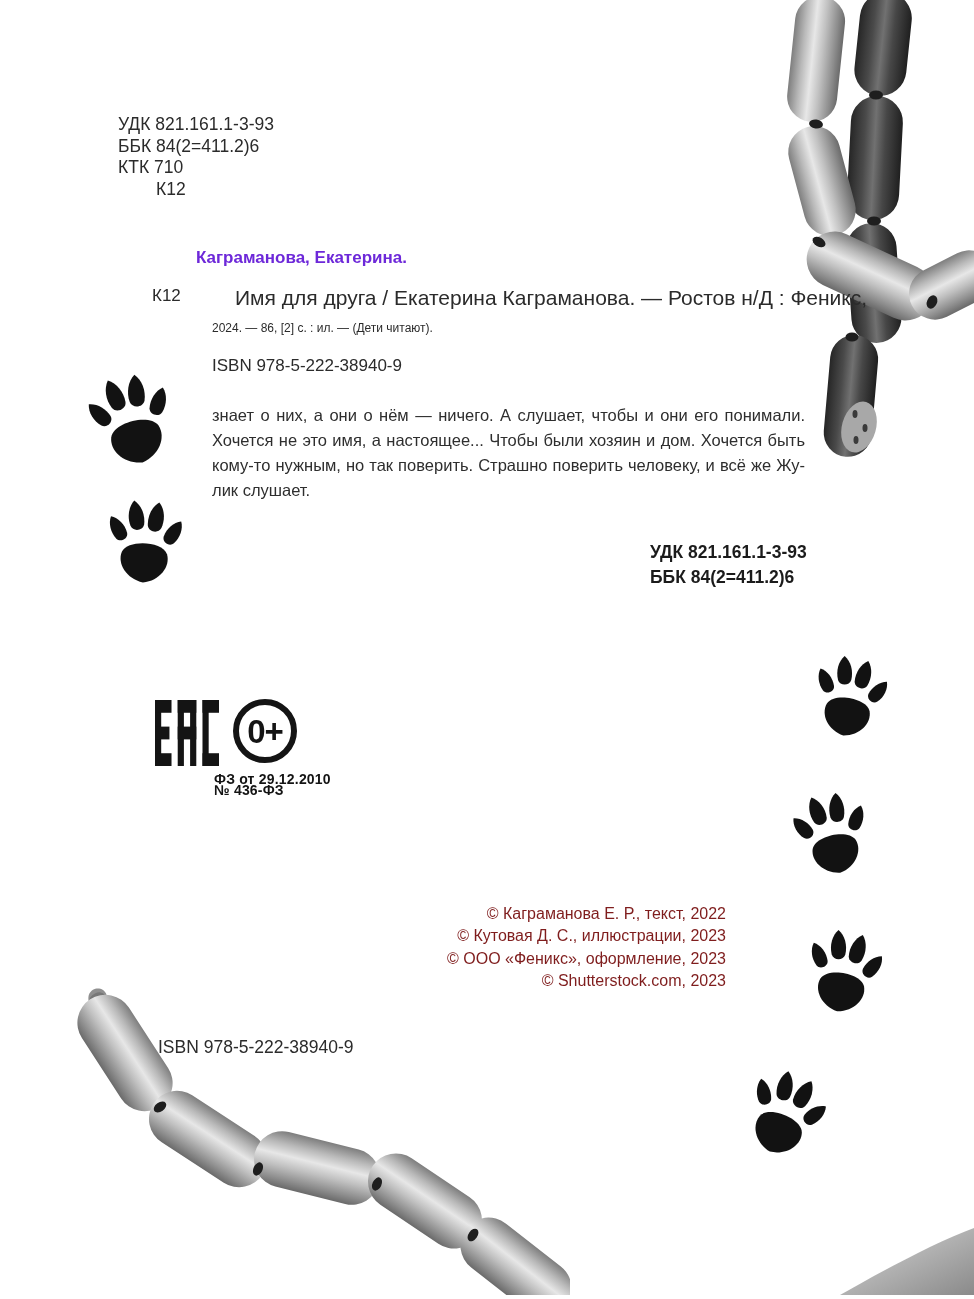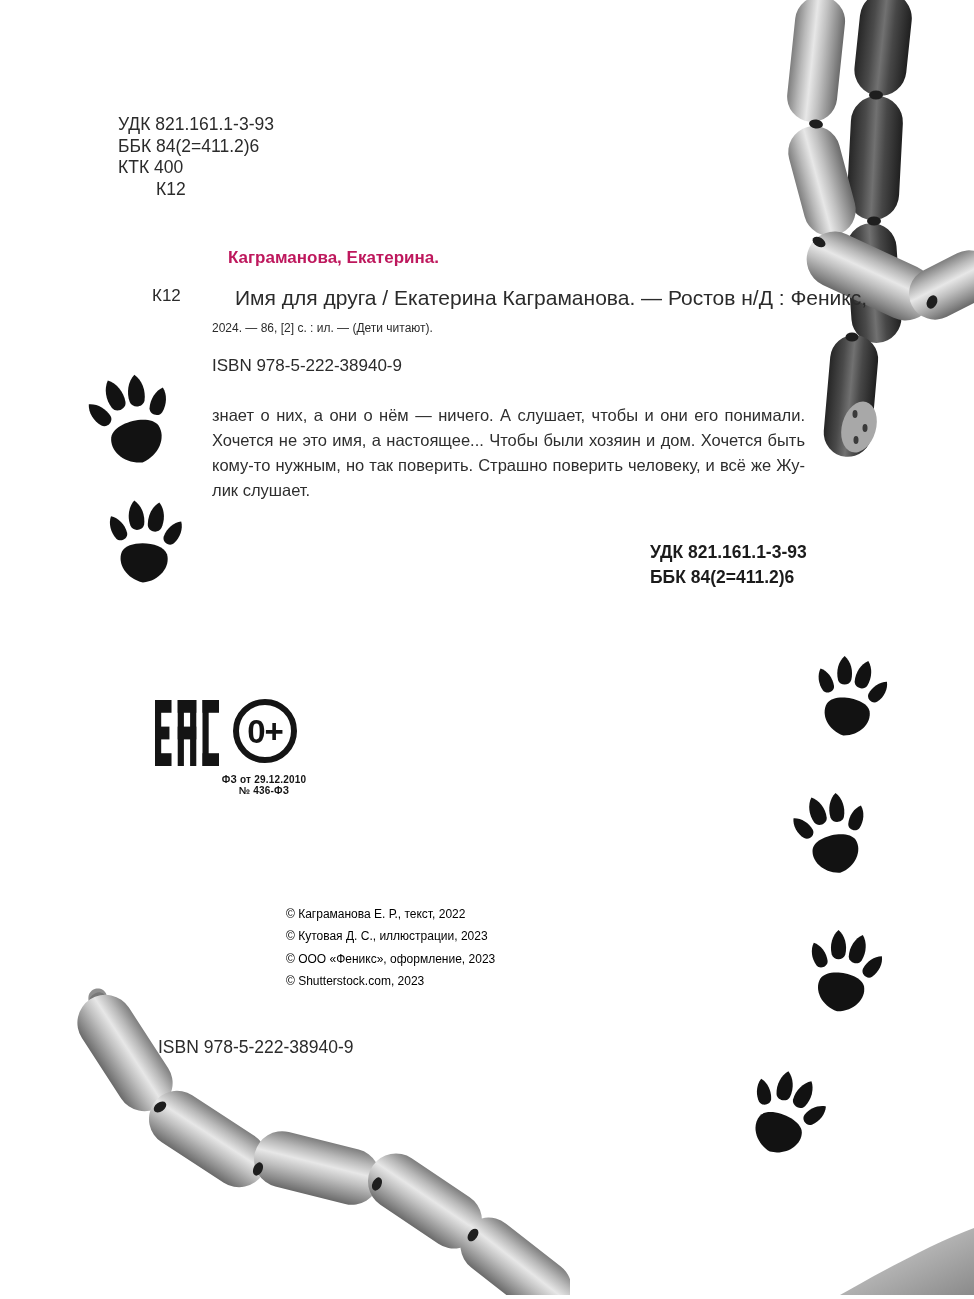--- a/index.html
+++ b/index.html
@@ -5,42 +5,42 @@
   html,body{margin:0;padding:0;background:#fff;}
   .page{
     position:relative;width:974px;height:1295px;background:#ffffff;
     font-family:Liberation Sans, sans-serif;color:#2b2b2b;overflow:hidden;
   }
   .abs{position:absolute;}
   
   .codes-top{left:118px;top:114px;font-size:17.5px;line-height:21.6px;white-space:nowrap;}
   .codes-top .indent{padding-left:38px;}
   
-  .bib-author{left:228px;top:248px;font-size:17px;font-weight:bold;color:#be185d;white-space:nowrap;}
+  .bib-author{left:196px;top:248px;font-size:17px;font-weight:bold;color:#6d28d9;white-space:nowrap;}
   .bib-code{left:152px;top:286px;font-size:17px;white-space:nowrap;}
   .bib-title{left:235px;top:286px;font-size:21px;white-space:nowrap;}
   .bib-collation{left:212px;top:321px;font-size:12px;white-space:nowrap;}
   .bib-isbn{left:212px;top:356px;font-size:17px;white-space:nowrap;}
   
   .annotation{left:212px;top:403px;width:593px;font-size:16.5px;color:#2e2e2e;}
   .annotation .ln{line-height:25px;text-align:justify;text-align-last:justify;}
   .annotation .ln.last{text-align-last:left;}
   
   .codes-bold{left:650px;top:540px;font-size:17.5px;font-weight:bold;color:#1b1b1b;line-height:25px;white-space:nowrap;}
   
   .eac-svg{left:155px;top:700px;}
   .age-badge{
     left:233px;top:699px;width:52px;height:52px;border:6px solid #141414;border-radius:50%;
     display:flex;align-items:center;justify-content:center;
     font-size:33px;font-weight:bold;color:#141414;letter-spacing:-1px;line-height:1;
   }
-  .law-ref{left:214px;top:774px;width:100px;text-align:center;font-size:10px;font-weight:bold;
+  .law-ref{left:214px;top:774px;width:100px;font-size:14px;font-weight:bold;
     color:#141414;line-height:11px;letter-spacing:0.2px;white-space:nowrap;}
   
-  .copyright{left:286px;top:903px;width:440px;text-align:left;font-size:12px;line-height:22.3px;color:#000000;}
+  .copyright{left:286px;top:903px;width:440px;text-align:right;font-size:16px;line-height:22.3px;color:#7f1d1d;}
   
   .isbn-bottom{left:158px;top:1037px;font-size:17.5px;white-space:nowrap;z-index:5;}
   .txt{z-index:4;}
   .art{z-index:1;}
   .paw{position:absolute;z-index:2;}
 </style>
 </head>
 <body>
 
 <div class="page">
@@ -144,21 +144,21 @@
   <svg class="paw" style="left:802px;top:930px;transform:rotate(10deg)" width="84" height="84">
       <use href="#pawShape"></use>
     </svg>
   <svg class="paw" style="left:744px;top:1070px;transform:rotate(22deg)" width="82" height="88">
       <use href="#pawShape"></use>
     </svg>
 
   <div class="abs txt codes-top">
     <div>УДК 821.161.1-3-93</div>
     <div>ББК 84(2=411.2)6</div>
-    <div>КТК 400</div>
+    <div>КТК 710</div>
     <div class="indent">К12</div>
   </div>
 
   <div class="abs txt bib-author">Каграманова, Екатерина.</div>
   <div class="abs txt bib-code">К12</div>
   <div class="abs txt bib-title">Имя для друга / Екатерина Каграманова. — Ростов н/Д : Феникс,</div>
   <div class="abs txt bib-collation">2024. — 86, [2] с. : ил. — (Дети читают).</div>
   <div class="abs txt bib-isbn">ISBN 978-5-222-38940-9</div>
 
   <div class="abs txt annotation">

